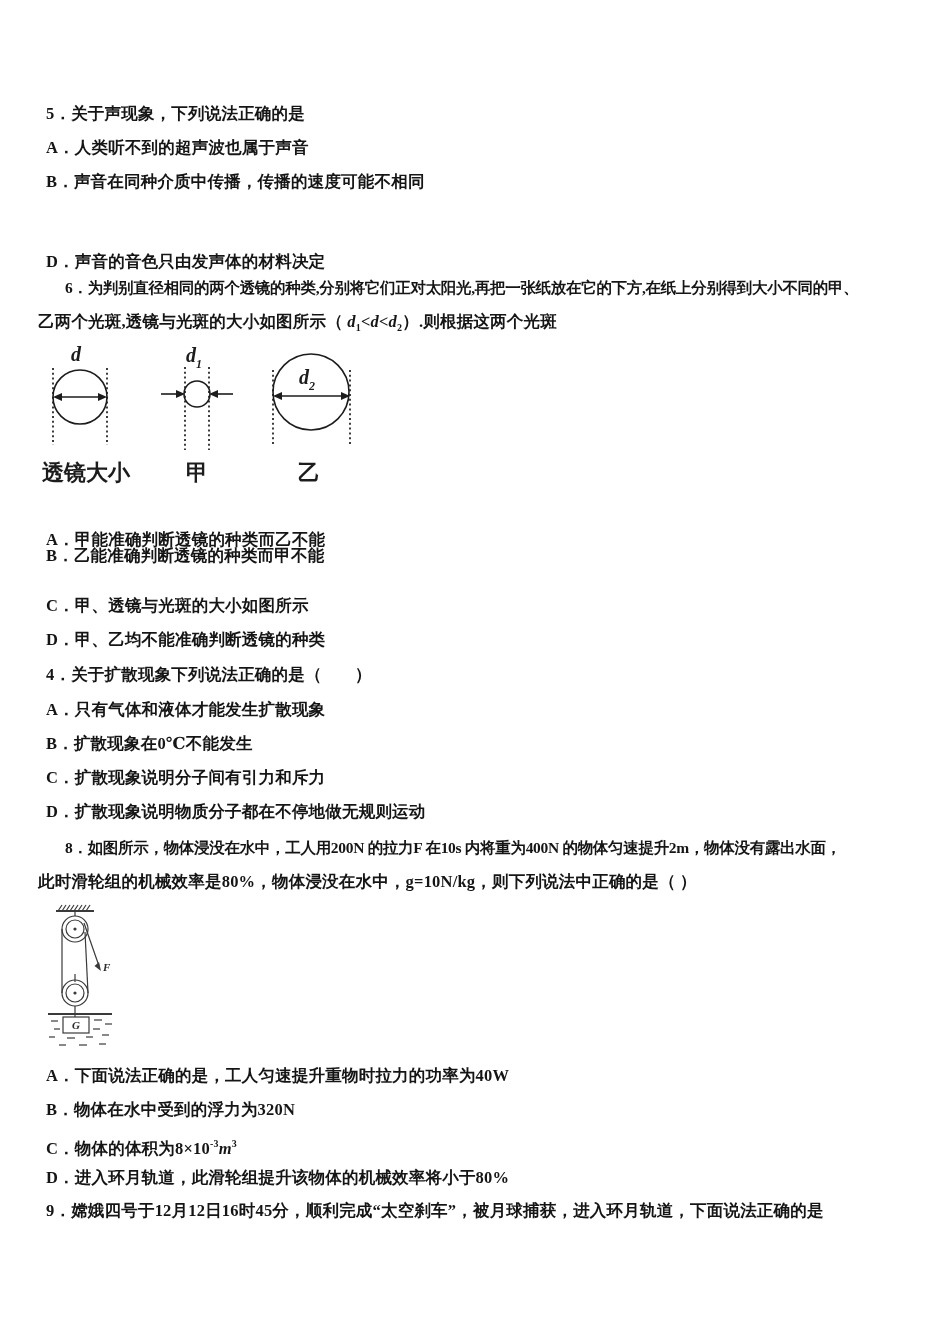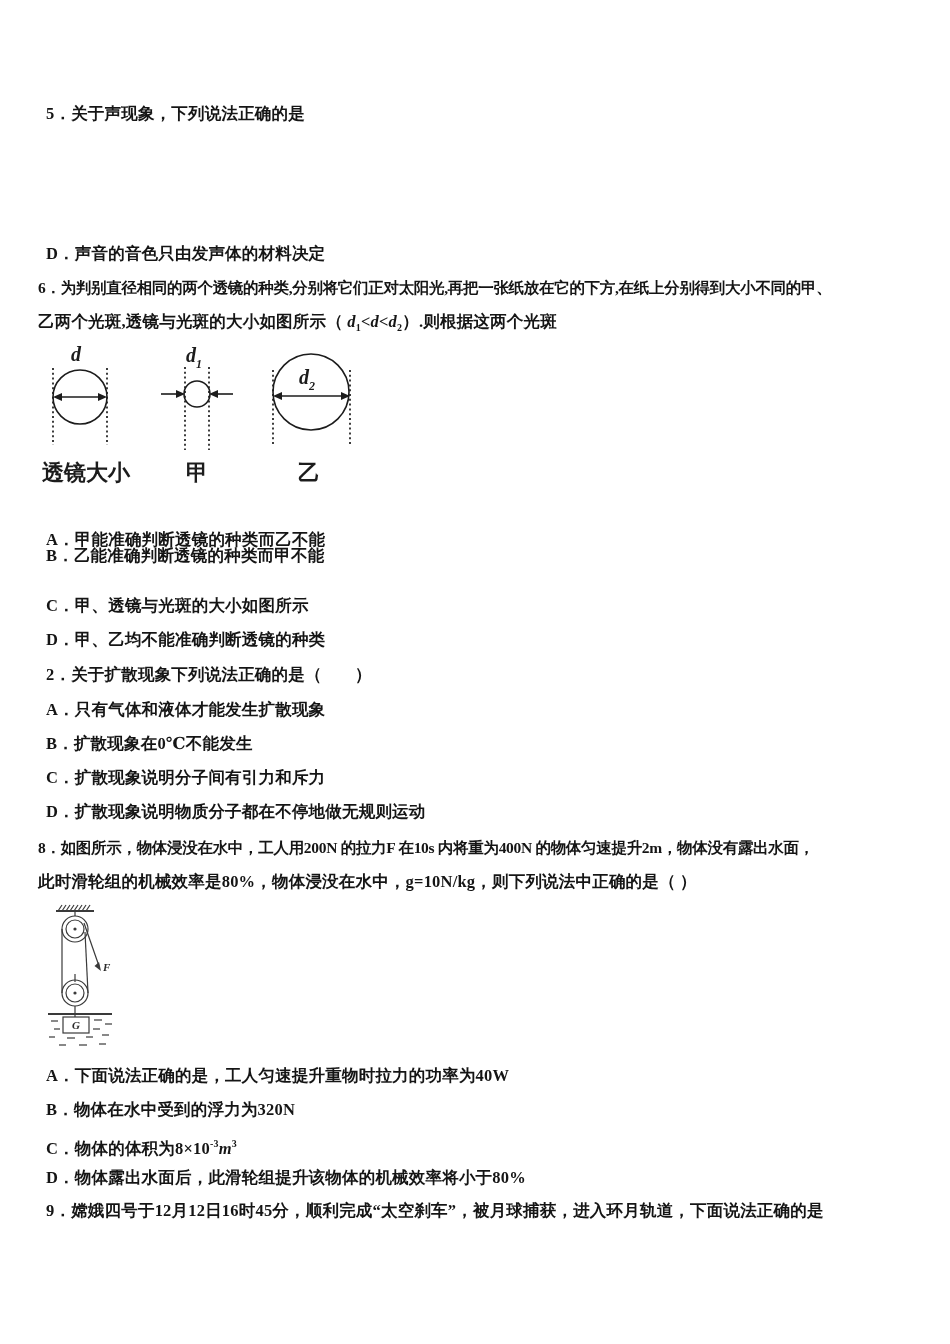--- a/index.html
+++ b/index.html
@@ -8,21 +8,21 @@
     font-family:"Liberation Serif","DejaVu Serif",serif;
     color:#151515;font-weight:bold;
   }
   .page{position:absolute;inset:0;border-radius:8px;}
   .line{
     position:absolute;white-space:nowrap;font-size:16.5px;line-height:20px;
     letter-spacing:0.2px;
   }
   .l1{left:46px;}
   .l2{left:38px;}
-  .tight{font-size:15.5px;letter-spacing:-0.3px;}
+  .tight{font-size:15.5px;letter-spacing:-0.3px;margin-left:27px;}
   .line sub{font-size:10px;}
   .line sup{font-size:10px;}
   .it{font-style:italic;}
   svg{position:absolute;overflow:visible;}
   .ln{fill:none;stroke:#1c1c1c;stroke-width:1.6;}
   .dot{fill:none;stroke:#1c1c1c;stroke-width:1.7;stroke-dasharray:2 2.8;}
   .ah{fill:#1c1c1c;stroke:none;}
   .pln{fill:none;stroke:#3a3a3a;stroke-width:1.2;}
   .pthk{fill:none;stroke:#3a3a3a;stroke-width:2;}
   .pfill{fill:#3a3a3a;stroke:none;}
@@ -30,21 +30,23 @@
   .dsub{font-size:12px;}
   .cap{font-family:"Liberation Serif","DejaVu Serif",serif;font-weight:bold;font-size:22px;fill:#1c1c1c;}
   .plabel{font-family:"Liberation Serif","DejaVu Serif",serif;font-style:italic;font-weight:bold;font-size:11px;fill:#2a2a2a;}
 </style>
 </head>
 <body>
 
 <div class="page">
 
   <div class="line l1" style="top:104px">5．关于声现象，下列说法正确的是</div>
-  <div class="line l1" style="top:244px">D．声音的音色只由发声体的材料决定</div>
+  <div class="line l1" style="top:138px">A．人类听不到的超声波也属于声音</div>
+  <div class="line l1" style="top:172px">B．声音在同种介质中传播，传播的速度可能不相同</div>
+  <div class="line l1" style="top:252px">D．声音的音色只由发声体的材料决定</div>
 
   <div class="line l2 tight" style="top:278px">6．为判别直径相同的两个透镜的种类,分别将它们正对太阳光,再把一张纸放在它的下方,在纸上分别得到大小不同的甲、</div>
   <div class="line l2" style="top:312px"><span>乙两个光斑,透镜与光斑的大小如图所示（ </span><span class="it">d</span><sub>1</sub><span class="it">&lt;d&lt;d</span><sub>2</sub><span>）.则根据这两个光斑</span></div>
 
   <svg style="left:40px;top:344px" width="330" height="142" viewBox="0 0 330 142" aria-hidden="true">
 
     <line class="dot" x1="13" y1="24" x2="13" y2="101"></line>
     <line class="dot" x1="67" y1="24" x2="67" y2="101"></line>
     <circle class="ln" cx="40" cy="53" r="27"></circle>
     <line class="ln" x1="19" y1="53" x2="61" y2="53"></line>
@@ -72,21 +74,21 @@
     <text class="cap" x="2" y="136">透镜大小</text>
     <text class="cap" x="146" y="136">甲</text>
     <text class="cap" x="258" y="136">乙</text>
   </svg>
 
   <div class="line l1" style="top:530px">A．甲能准确判断透镜的种类而乙不能</div>
   <div class="line l1" style="top:546px">B．乙能准确判断透镜的种类而甲不能</div>
   <div class="line l1" style="top:596px">C．甲、透镜与光斑的大小如图所示</div>
   <div class="line l1" style="top:630px">D．甲、乙均不能准确判断透镜的种类</div>
 
-  <div class="line l1" style="top:665px">2．关于扩散现象下列说法正确的是（　　）</div>
+  <div class="line l1" style="top:665px">4．关于扩散现象下列说法正确的是（　　）</div>
   <div class="line l1" style="top:700px">A．只有气体和液体才能发生扩散现象</div>
   <div class="line l1" style="top:734px">B．扩散现象在0℃不能发生</div>
   <div class="line l1" style="top:768px">C．扩散现象说明分子间有引力和斥力</div>
   <div class="line l1" style="top:802px">D．扩散现象说明物质分子都在不停地做无规则运动</div>
 
   <div class="line l2 tight" style="top:838px">8．如图所示，物体浸没在水中，工人用200N 的拉力F 在10s 内将重为400N 的物体匀速提升2m，物体没有露出水面，</div>
   <div class="line l2" style="top:872px">此时滑轮组的机械效率是80%，物体浸没在水中，g=10N/kg，则下列说法中正确的是（ ）</div>
 
   <svg style="left:42px;top:898px" width="110" height="152" viewBox="0 0 110 152" aria-hidden="true">
 
@@ -136,17 +138,17 @@
       <line x1="60" y1="137" x2="67" y2="137"></line>
         <line x1="17" y1="147" x2="24" y2="147"></line>
       <line x1="37" y1="147" x2="45" y2="147"></line>
         <line x1="57" y1="146" x2="64" y2="146"></line>
     </g>
   </svg>
 
   <div class="line l1" style="top:1066px">A．下面说法正确的是，工人匀速提升重物时拉力的功率为40W</div>
   <div class="line l1" style="top:1100px">B．物体在水中受到的浮力为320N</div>
   <div class="line l1" style="top:1134px"><span>C．物体的体积为8×10</span><sup>-3</sup><span class="it">m</span><sup>3</sup></div>
-  <div class="line l1" style="top:1168px">D．物体露出水面后，此滑轮组提升该物体的机械效率将小于80%</div>
+  <div class="line l1" style="top:1168px">D．进入环月轨道，此滑轮组提升该物体的机械效率将小于80%</div>
 
   <div class="line l1" style="top:1201px">9．嫦娥四号于12月12日16时45分，顺利完成“太空刹车”，被月球捕获，进入环月轨道，下面说法正确的是</div>
 
 </div>
 
 </body></html>

